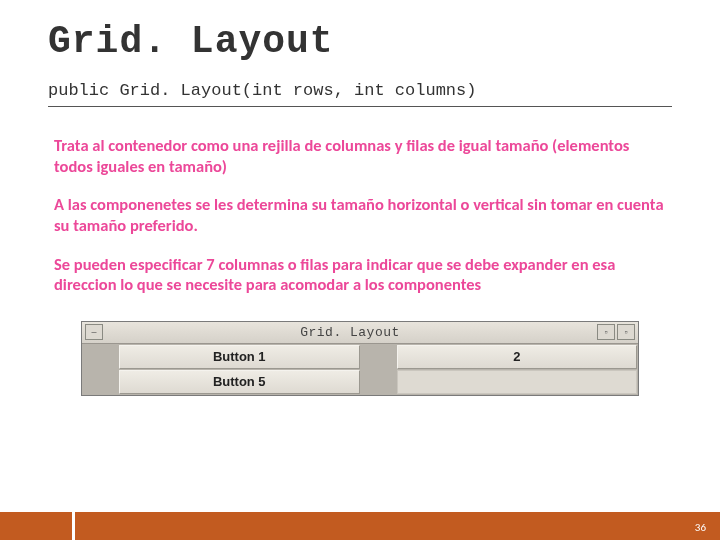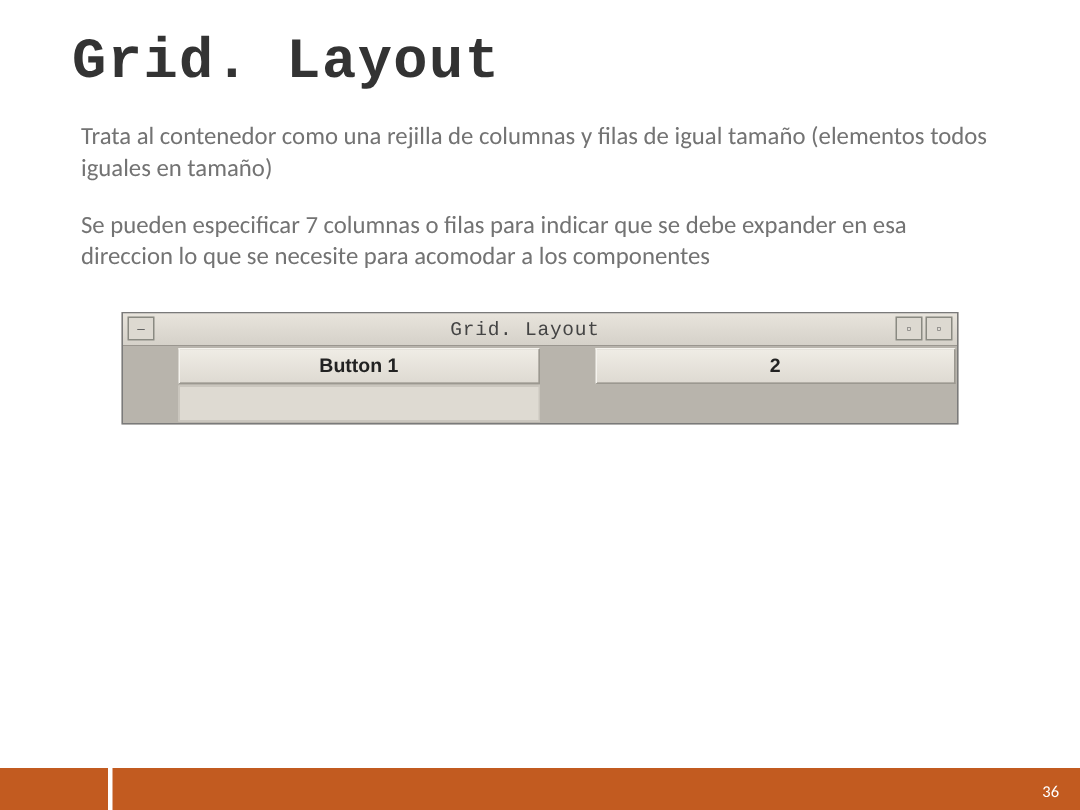--- a/index.html
+++ b/index.html
@@ -27,24 +27,25 @@
   .signature {
     font-family: "Courier New", monospace;
     font-size: 17px;
     color: #333;
     padding-bottom: 6px;
     border-bottom: 1px solid #555;
     margin-bottom: 28px;
   }
   .body-text {
     font-size: 16.5px;
-    color: #737373;
+    color: #ec4899;
     line-height: 1.25;
     margin-bottom: 18px;
     padding: 0 6px;
+    font-weight: bold;
   }
   .demo-window {
     width: 558px;
     margin: 26px auto 0 auto;
     border: 1px solid #7a7a7a;
     background: #d7d3cc;
     font-family: Arial, sans-serif;
   }
   .titlebar {
     display: flex;
@@ -125,38 +126,41 @@
     font-size: 11px;
     text-align: center;
   }
 </style>
 </head>
 <body>
 
 <div class="slide">
   <h1 class="title">Grid. Layout</h1>
 
+  <div class="signature">public Grid. Layout(int rows, int columns)</div>
 
   <p class="body-text">Trata al contenedor como una rejilla de columnas y filas de igual tamaño (elementos todos iguales en tamaño)</p>
+  <p class="body-text">A las componenetes se les determina su tamaño horizontal o vertical sin tomar en cuenta su tamaño preferido.</p>
   <p class="body-text">Se pueden especificar 7 columnas o filas para indicar que se debe expander en esa direccion lo que se necesite para acomodar a los componentes</p>
 
   <div class="demo-window">
     <div class="titlebar">
       <div class="tb-left">
         <div class="tb-btn">–</div>
       </div>
       <div class="tb-title">Grid. Layout</div>
       <div class="tb-right">
         <div class="tb-btn">▫</div>
         <div class="tb-btn">▫</div>
       </div>
     </div>
     <div class="grid-area">
       <div class="grid-btn">Button 1</div>
       <div class="grid-btn">2</div>
+      <div class="grid-btn">Button 5</div>
       <div class="grid-btn grid-empty"></div>
     </div>
   </div>
 </div>
 
 <div class="footer-bar">
   <div class="fb-orange fb1"></div>
   <div class="fb-gap"></div>
   <div class="fb-orange fb2">
     <span class="page-num">36</span>

